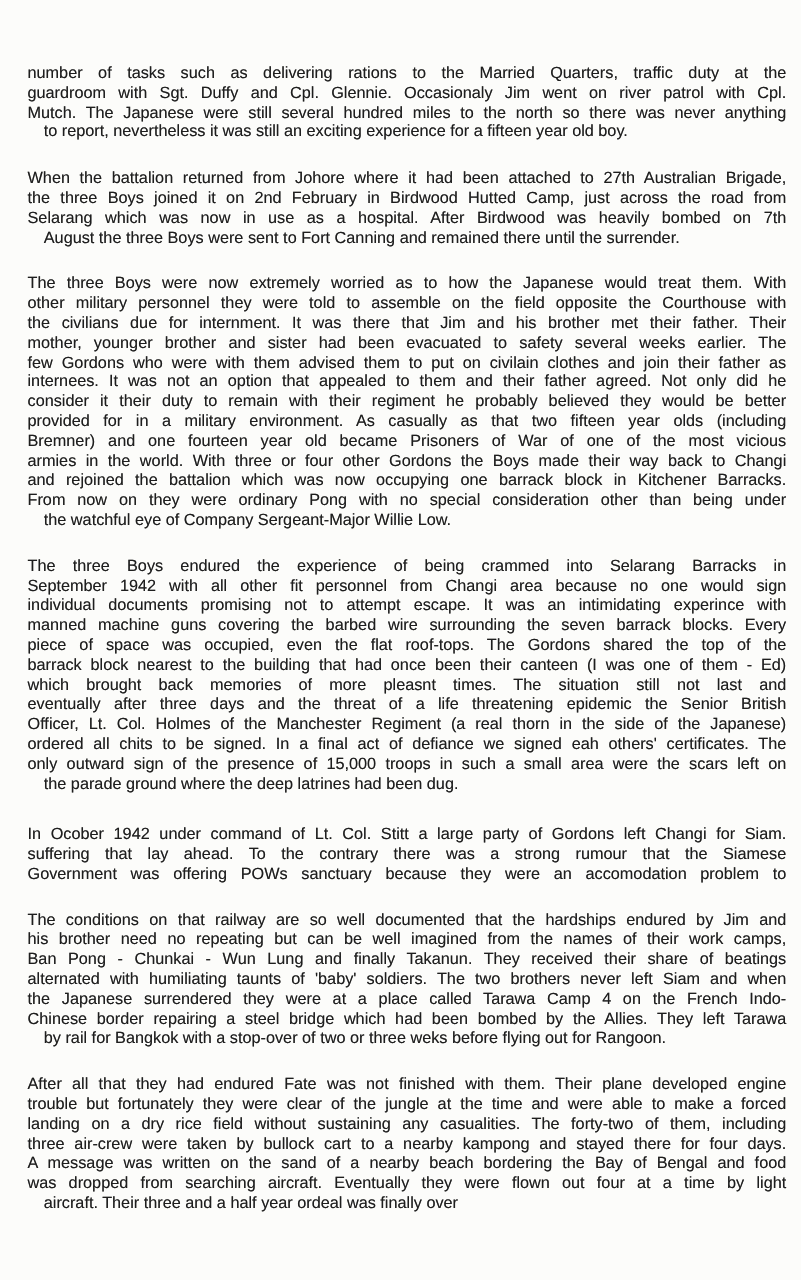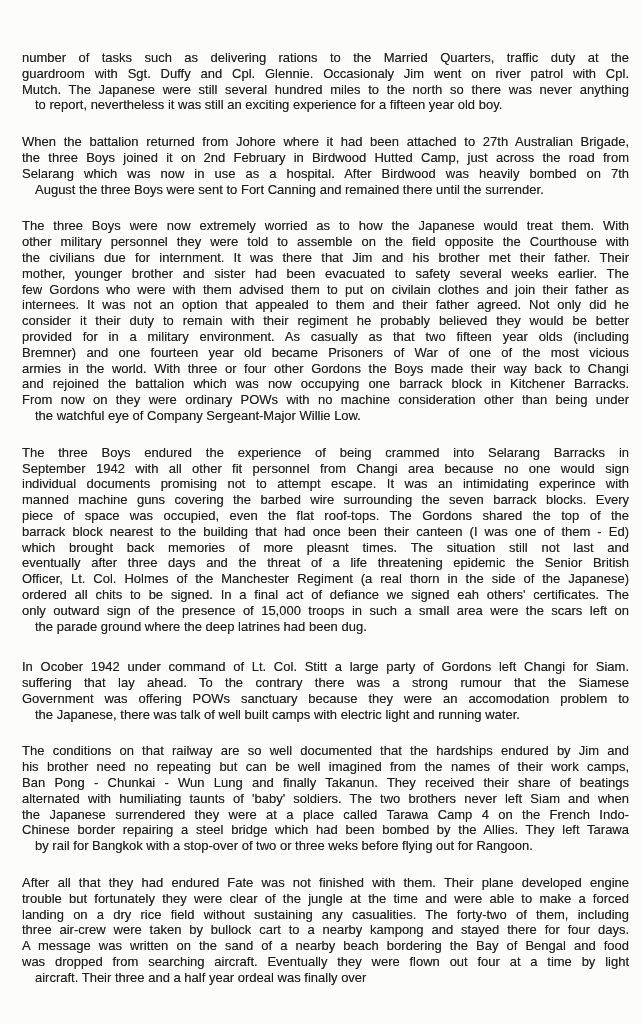--- a/index.html
+++ b/index.html
@@ -63,42 +63,41 @@
         <div class="line">other military personnel they were told to assemble on the field opposite the Courthouse with</div>
         <div class="line">the civilians due for internment. It was there that Jim and his brother met their father.  Their</div>
         <div class="line">mother, younger brother and sister had been  evacuated to safety several weeks earlier. The</div>
         <div class="line">few Gordons who were with them advised them to put on civilain clothes and join their father as</div>
         <div class="line">internees. It was not an  option that appealed to them and their father agreed. Not only did he</div>
         <div class="line">consider it their duty to remain with their regiment he probably believed they would be better</div>
         <div class="line">provided for in a military  environment. As casually as that two fifteen year olds (including</div>
         <div class="line">Bremner) and one fourteen year old became Prisoners of War of one of the most vicious</div>
         <div class="line">armies in the world. With three or four other Gordons the Boys made their way back to Changi</div>
         <div class="line">and rejoined the battalion which was now occupying one barrack block in Kitchener Barracks.</div>
-        <div class="line">From now on they were ordinary POWs with no machine consideration other than being under</div>
+        <div class="line">From now on they were ordinary Pong with no special consideration other than being under</div>
         <div class="line last">the watchful eye of Company Sergeant-Major Willie Low.</div>
       </div>
       <div class="para">
         <div class="line">The three Boys endured the experience of being crammed into Selarang Barracks in</div>
         <div class="line">September 1942 with all other fit personnel from Changi area because no one would sign</div>
         <div class="line">individual documents  promising not to attempt escape.  It was an intimidating experince with</div>
         <div class="line">manned machine guns covering the barbed wire surrounding the seven barrack blocks. Every</div>
         <div class="line">piece of space was occupied, even the flat roof-tops. The Gordons shared the top of the</div>
         <div class="line">barrack block nearest to the building that had once been their canteen (I was one of them - Ed)</div>
         <div class="line">which brought back  memories of more pleasnt times. The situation still not last and</div>
         <div class="line">eventually after three days and the threat of a life threatening epidemic the Senior British</div>
         <div class="line">Officer, Lt. Col. Holmes of the Manchester Regiment (a real thorn in the side of the Japanese)</div>
         <div class="line">ordered all chits to be signed. In a final act of defiance  we signed eah others' certificates. The</div>
         <div class="line">only outward sign  of the presence of 15,000 troops in such a small area were the scars left on</div>
         <div class="line last">the  parade ground where the deep latrines had been dug.</div>
       </div>
       <div class="para">
         <div class="line">In Ocober 1942 under command of Lt. Col. Stitt a large party of Gordons left Changi for Siam.</div>
         <div class="line">suffering that lay ahead. To the contrary there was a strong rumour that the Siamese</div>
         <div class="line">Government was offering POWs sanctuary because they were an accomodation problem to</div>
-        <div class="line last">the Japanese, there was talk of well built camps with electric light and running water.</div>
       </div>
       <div class="para">
         <div class="line">The conditions on that railway are so well documented that the hardships endured by  Jim and</div>
         <div class="line">his brother need no repeating but can be well imagined from the  names of their work camps,</div>
         <div class="line">Ban Pong - Chunkai - Wun Lung  and finally Takanun. They received their share of beatings</div>
         <div class="line">alternated with humiliating taunts of 'baby' soldiers. The two brothers never left Siam and when</div>
         <div class="line">the Japanese surrendered they were at a place called Tarawa Camp 4 on the French Indo-</div>
         <div class="line">Chinese border repairing  a steel bridge which had been bombed by the Allies. They left Tarawa</div>
         <div class="line last">by rail for Bangkok with a stop-over of two or three weks before flying out for Rangoon.</div>
       </div>

